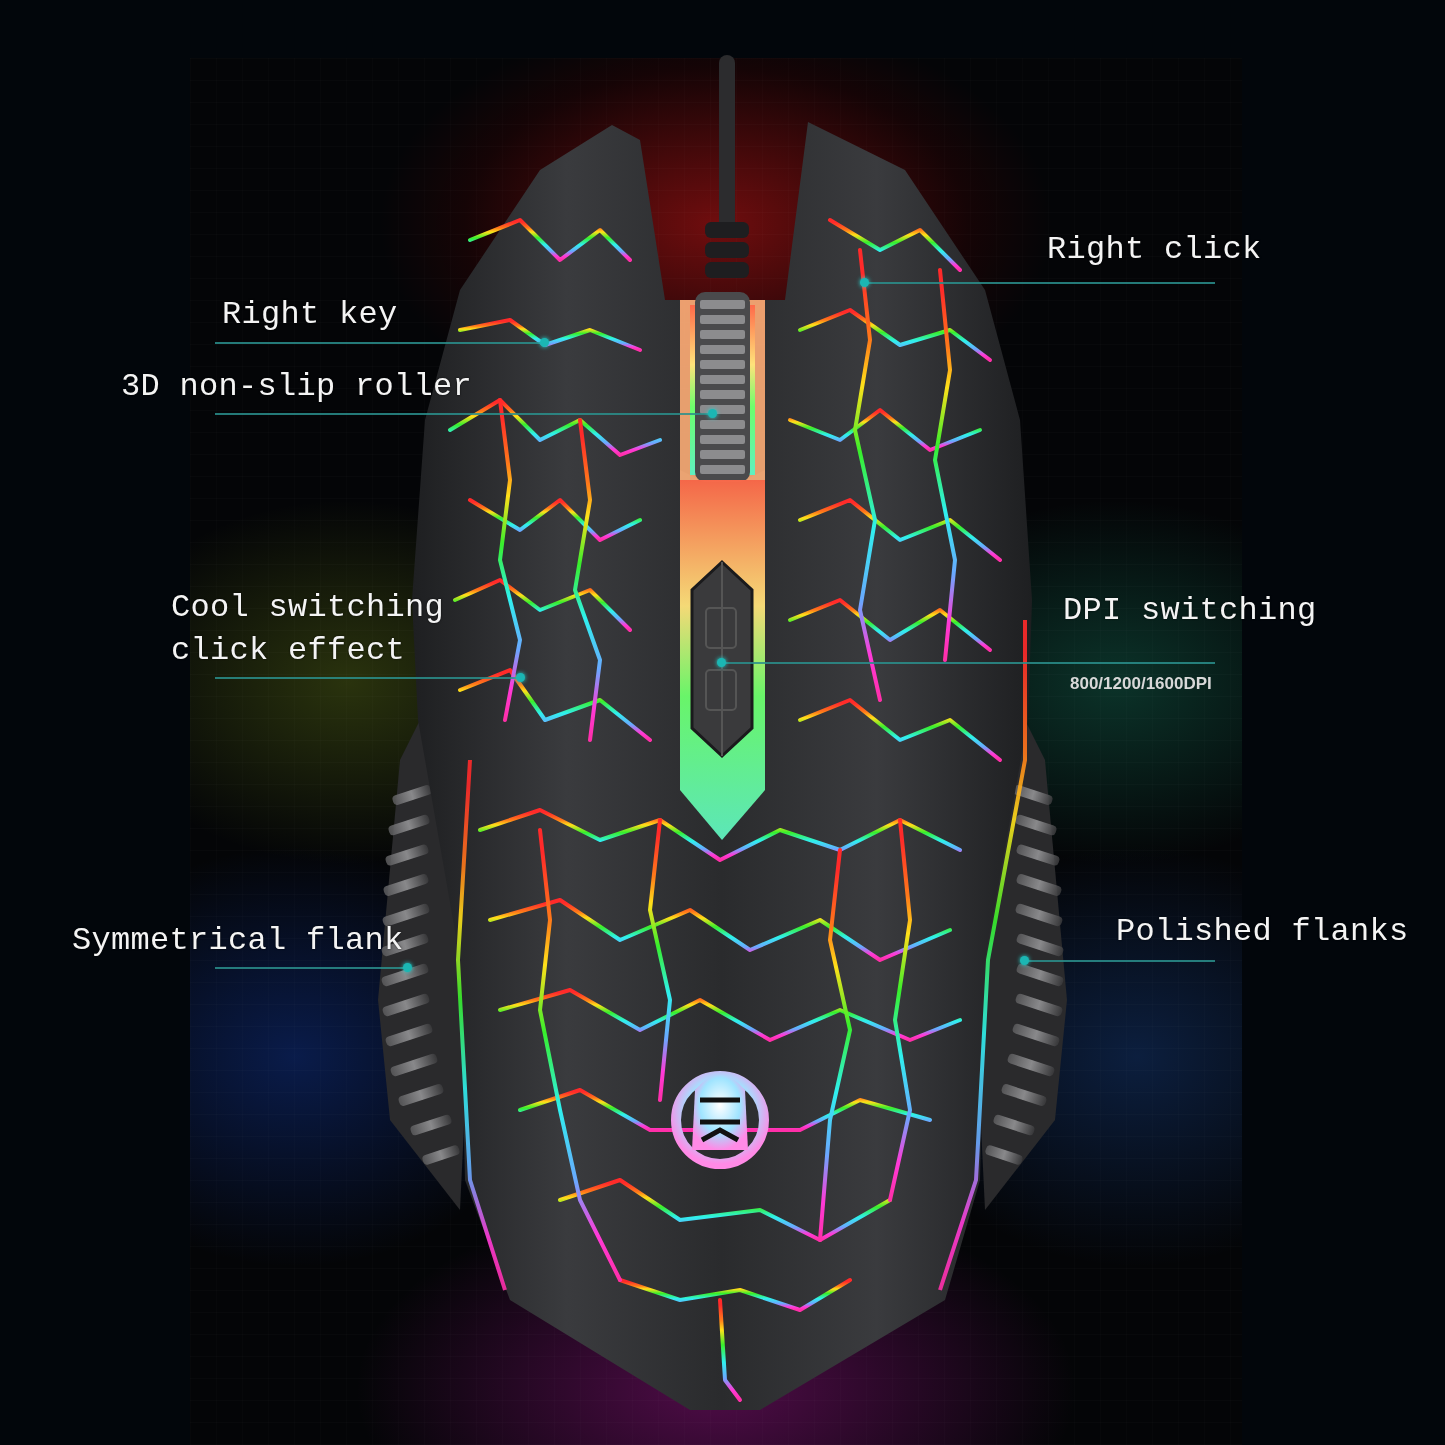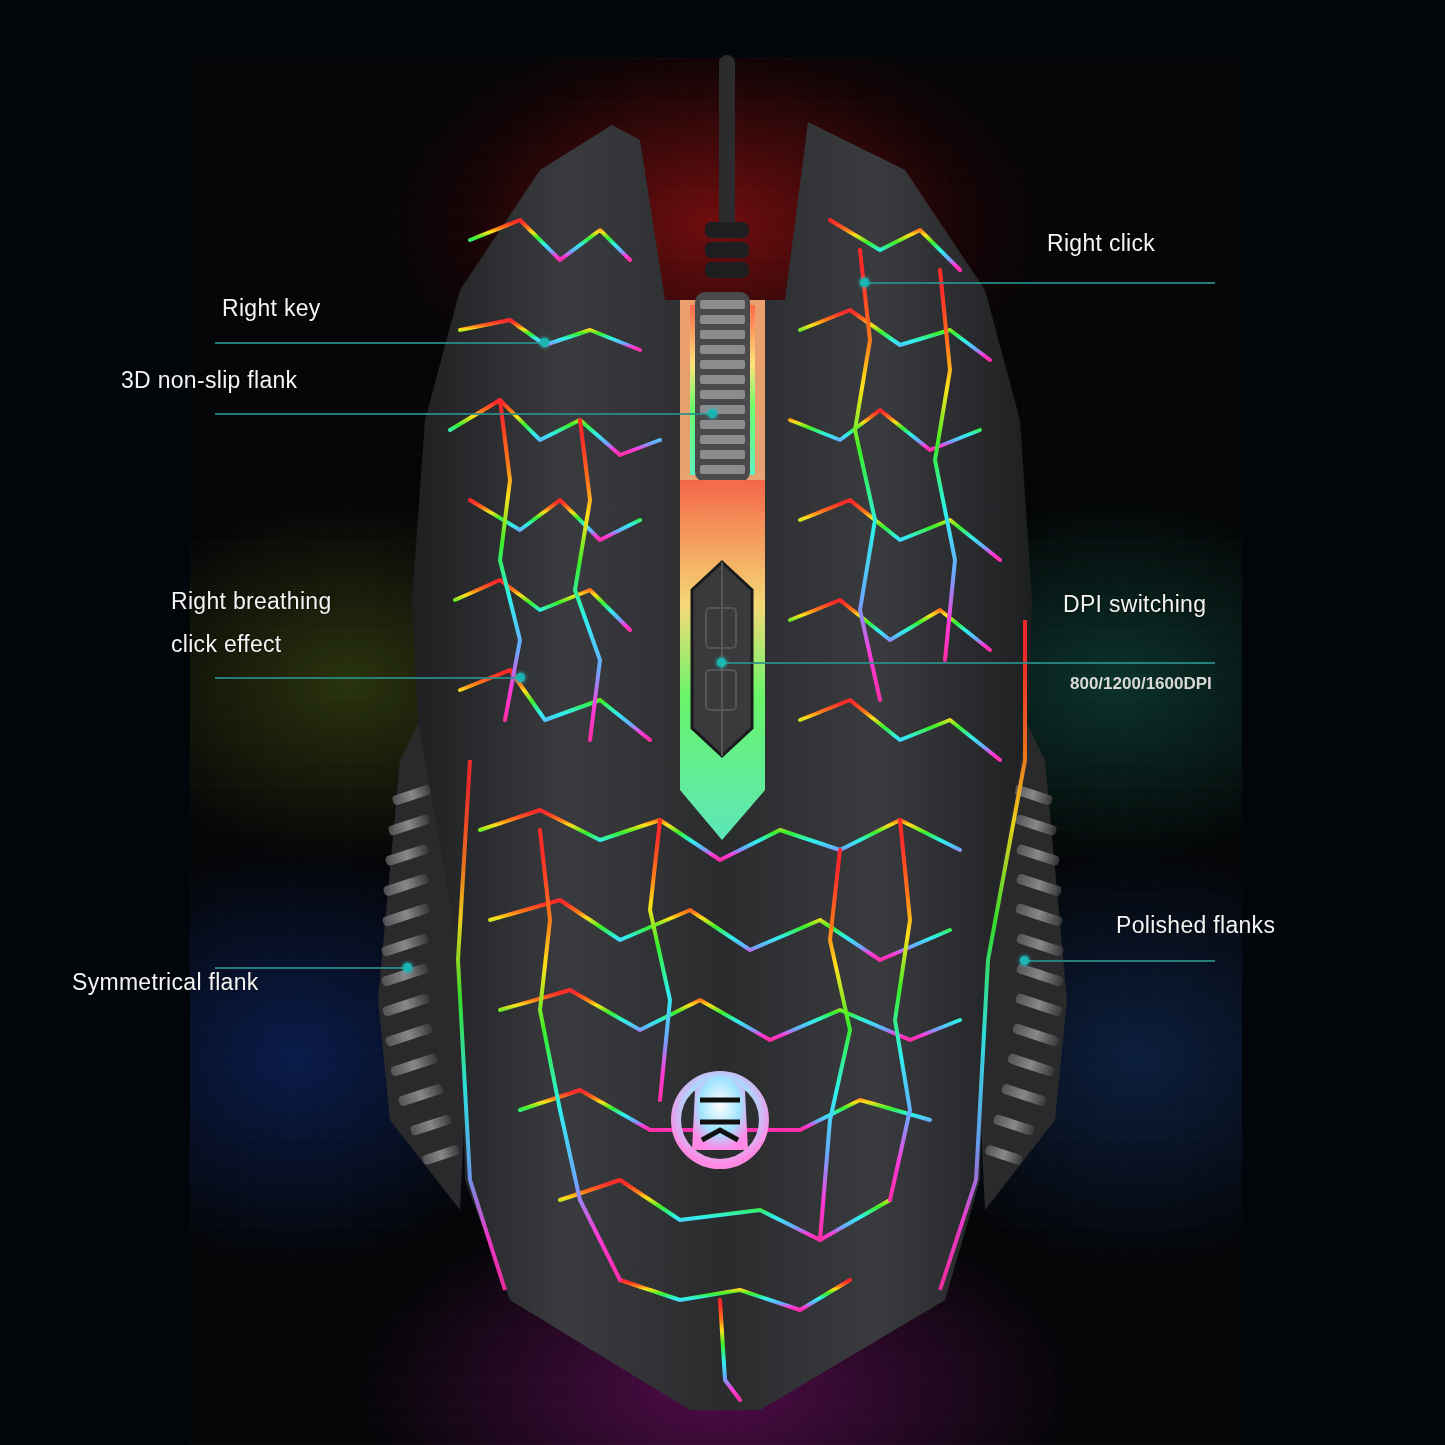--- a/index.html
+++ b/index.html
@@ -22,22 +22,22 @@
     }
     .grid-lines {
       position: absolute; left: 190px; top: 58px; width: 1052px; height: 1387px;
       opacity: 0.35;
       background-image:
         repeating-linear-gradient(0deg, rgba(255,255,255,0.05) 0 1px, transparent 1px 22px),
         repeating-linear-gradient(90deg, rgba(255,255,255,0.04) 0 1px, transparent 1px 26px);
     }
     .mouse-svg { position: absolute; left: 0; top: 0; }
     .label {
-      position: absolute; color: #f4f4f4; font-size: 23px; line-height: 1.3;
-      font-family: Liberation Sans, sans-serif; letter-spacing: 0.3px;
+      position: absolute; color: #f4f4f4; font-size: 32px; line-height: 1.3;
+      font-family: Liberation Mono, monospace; letter-spacing: 0.3px;
       text-shadow: 0 0 2px rgba(0,0,0,0.8);
       white-space: nowrap;
     }
     .sublabel {
       position: absolute; color: #d8d8d8; font-size: 17px;
       font-family: "Liberation Sans", sans-serif; font-weight: bold;
     }
     .leader {
       position: absolute; height: 2px; background: #2a8f8c; opacity: 0.85;
     }
@@ -204,30 +204,30 @@
     <path d="M695 1090 Q720 1060 745 1090 L748 1150 L692 1150 Z" fill="url(#logoGrad)"></path>
     <path d="M700 1100 L740 1100 M700 1122 L740 1122" stroke="#111" stroke-width="5"></path>
     <path d="M702 1140 L720 1130 L738 1140" stroke="#111" stroke-width="5" fill="none"></path>
   </g>
 </svg>
 
 <div class="label" style="left:222px; top:294px;">Right key</div>
 <div class="leader" style="left:215px; top:342px; width:330px;"></div>
 <div class="dot" style="left:540px; top:338px;"></div>
 
-<div class="label" style="left:121px; top:366px;">3D non-slip flank</div>
+<div class="label" style="left:121px; top:366px;">3D non-slip roller</div>
 <div class="leader" style="left:215px; top:413px; width:497px;"></div>
 <div class="dot" style="left:708px; top:409px;"></div>
 
-<div class="label" style="left:171px; top:587px;">Right breathing</div>
+<div class="label" style="left:171px; top:587px;">Cool switching</div>
 <div class="label" style="left:171px; top:630px;">click effect</div>
 <div class="leader" style="left:215px; top:677px; width:305px;"></div>
 <div class="dot" style="left:516px; top:673px;"></div>
 
-<div class="label" style="left:72px; top:920px;margin-top:48px;">Symmetrical flank</div>
+<div class="label" style="left:72px; top:920px;">Symmetrical flank</div>
 <div class="leader" style="left:215px; top:967px; width:190px;"></div>
 <div class="dot" style="left:403px; top:963px;"></div>
 
 <div class="label" style="left:1047px; top:229px;">Right click</div>
 <div class="leader" style="left:865px; top:282px; width:350px;"></div>
 <div class="dot" style="left:860px; top:278px;"></div>
 
 <div class="label" style="left:1063px; top:590px;">DPI switching</div>
 <div class="leader" style="left:722px; top:662px; width:493px;"></div>
 <div class="dot" style="left:717px; top:658px;"></div>

